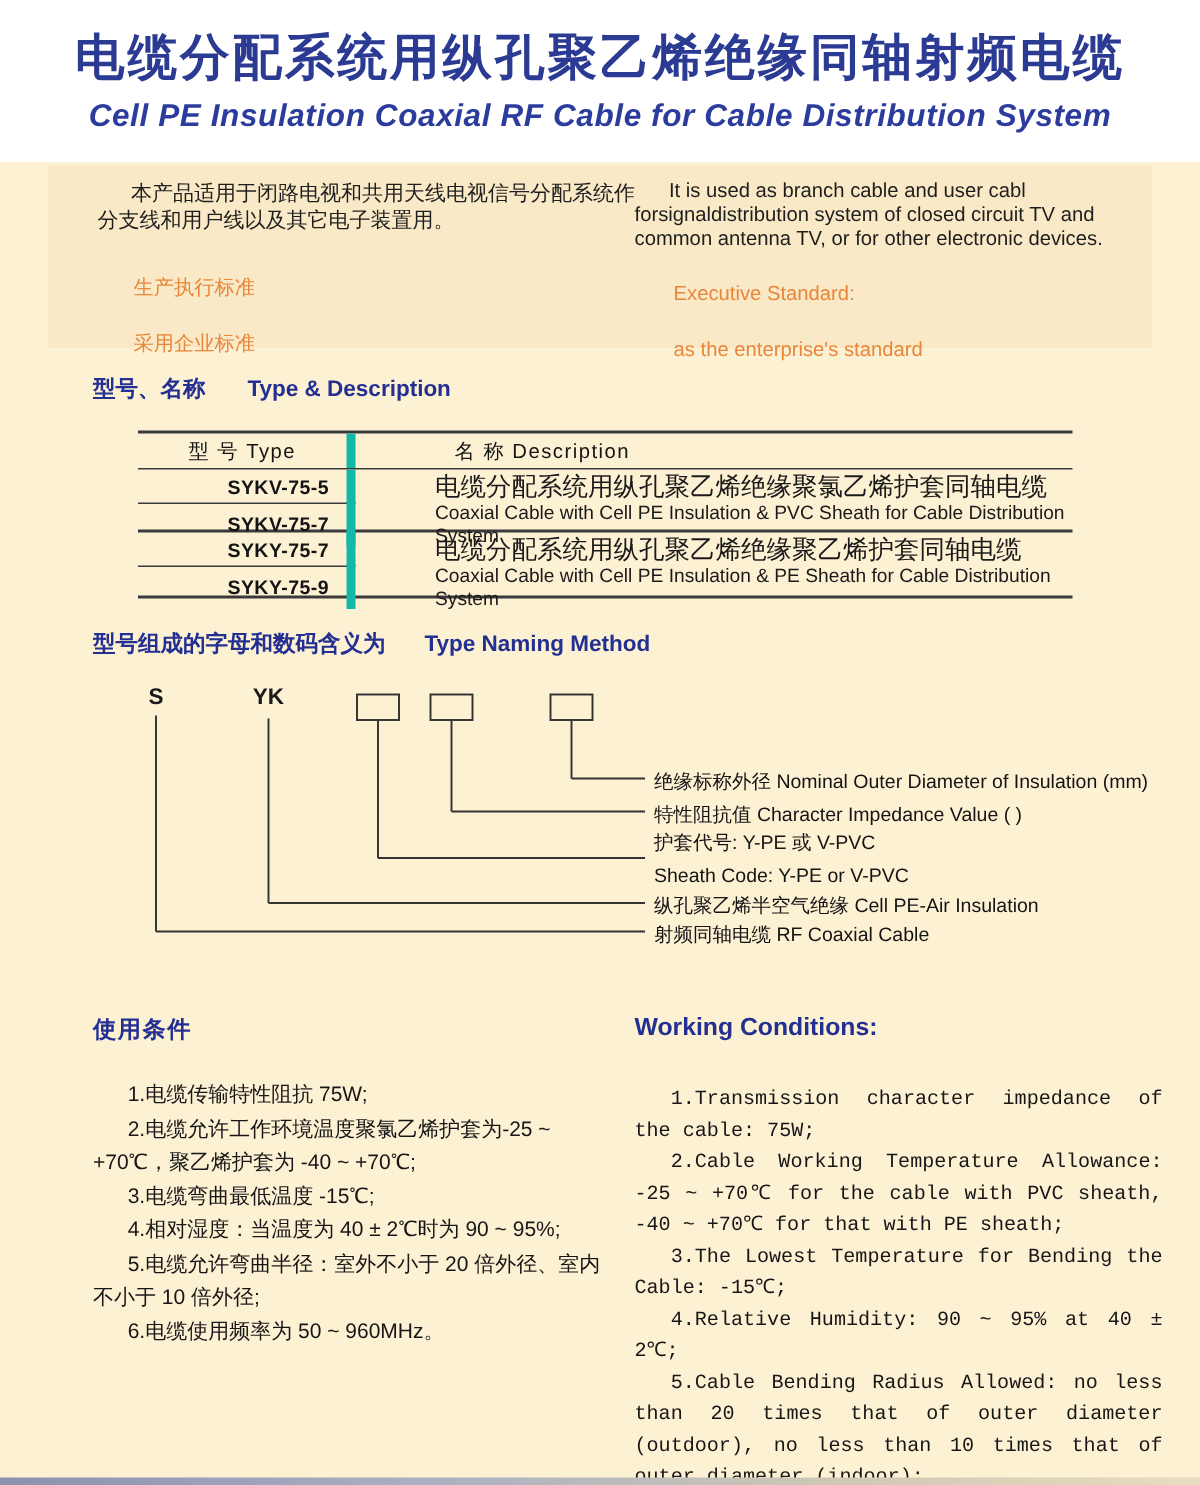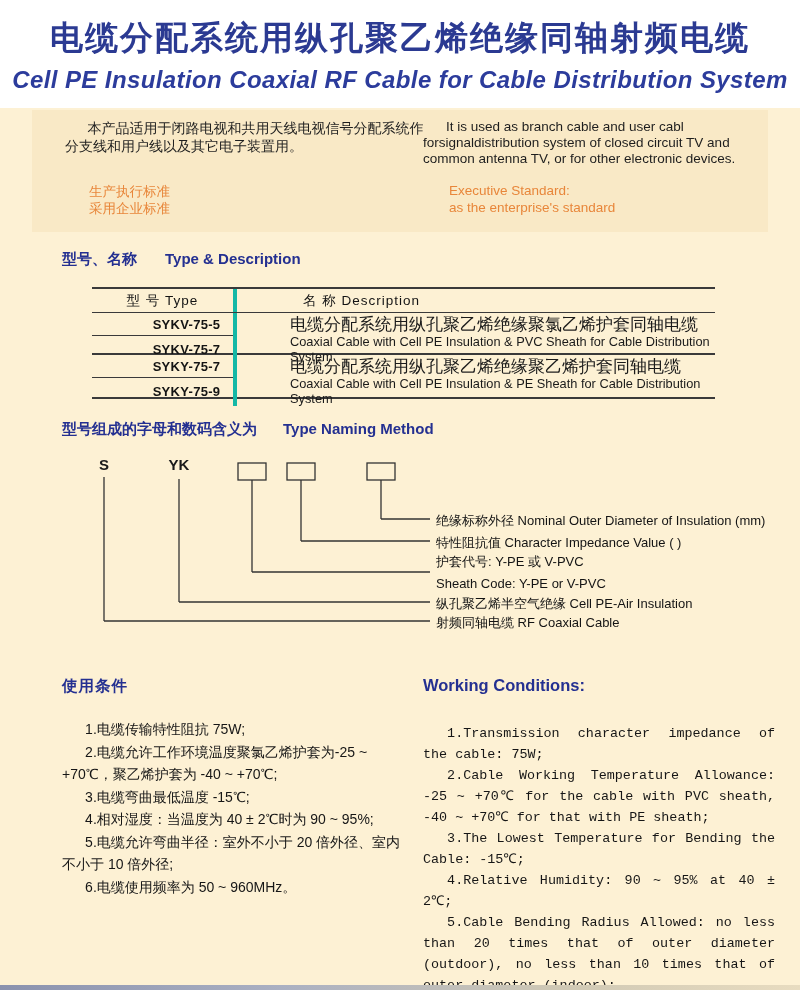--- a/index.html
+++ b/index.html
@@ -4,46 +4,46 @@
 <style>
   html,body{margin:0;padding:0;}
   body{font-family:"Liberation Sans",sans-serif;background:#e9e9e9;}
   #page{position:relative;width:800px;height:990px;background:#fdf1d4;overflow:hidden;margin:0 auto;}
 
   
   #header{position:absolute;left:0;top:0;width:800px;height:108px;background:#ffffff;}
   .title-zh{position:absolute;left:0;top:16px;width:800px;text-align:center;
             font-size:33px;font-weight:bold;letter-spacing:2px;color:#2b3a92;}
   .title-en{position:absolute;left:0;top:66px;width:800px;text-align:center;
-            font-size:24px;font-weight:bold;font-style:italic;color:#2c3c9c;letter-spacing:0.4px;}
+            font-size:21px;font-weight:bold;font-style:italic;color:#2c3c9c;letter-spacing:0.4px;}
 
   
   .intro-box{position:absolute;left:32px;top:110px;width:736px;height:122px;background:#f9e9c6;}
   .intro-col-zh{position:absolute;left:33px;top:9px;width:360px;}
   .intro-col-en{position:absolute;left:391px;top:9px;width:345px;}
   .intro-p-zh{margin:0;font-size:14px;line-height:18px;color:#1e1e1e;text-indent:1.6em;}
   .intro-p-en{margin:0;font-size:13.5px;line-height:16px;color:#1e1e1e;text-indent:1.7em;}
   .std-block-zh{margin-top:28px;padding-left:24px;color:#e8863a;font-size:13.5px;line-height:17px;}
   .std-block-en{margin-top:15px;padding-left:26px;color:#e8863a;font-size:13.5px;line-height:17px;}
-  .std-line{white-space:nowrap;}
+  .std-line{white-space:nowrap;margin-top:20px;}
 
   
   .sec-heading{position:absolute;display:flex;align-items:baseline;color:#243091;font-weight:bold;}
   #heading-type{left:62px;top:250px;gap:28px;font-size:15px;}
   #heading-naming{left:62px;top:420px;gap:26px;font-size:15px;}
 
   
   .type-table{position:absolute;left:92px;top:287px;width:623px;
               border-top:2px solid #3a3a3a;border-bottom:2px solid #3a3a3a;}
   .t-row{display:grid;grid-template-columns:145px 1fr;box-sizing:border-box;}
   .t-row.head{height:24px;border-bottom:1px solid #3a3a3a;}
   .t-row.data{height:21px;}
   .t-row.group-end{border-bottom:2px solid #3a3a3a;}
   .cell-l{display:flex;align-items:center;justify-content:center;
-          border-right:4px solid #14b8a6;box-sizing:border-box;}
+          border-right:6px solid #14b8a6;box-sizing:border-box;}
   .cell-l.inner-sep{border-bottom:1px solid #3a3a3a;}
   .cell-r{display:flex;align-items:center;box-sizing:border-box;}
   .head .cell-l{font-size:13.5px;color:#141414;letter-spacing:1px;}
   .head .cell-r{font-size:13.5px;color:#141414;padding-left:66px;letter-spacing:1px;}
   .type-code{font-size:13px;font-weight:bold;color:#141414;letter-spacing:0.3px;margin-left:48px;}
   .desc-zh{font-size:17px;color:#1a1a1a;padding-left:53px;}
   .desc-en{font-size:12.8px;color:#1a1a1a;padding-left:53px;}
 
   
   #diagram{position:absolute;left:0;top:450px;width:800px;height:200px;}

